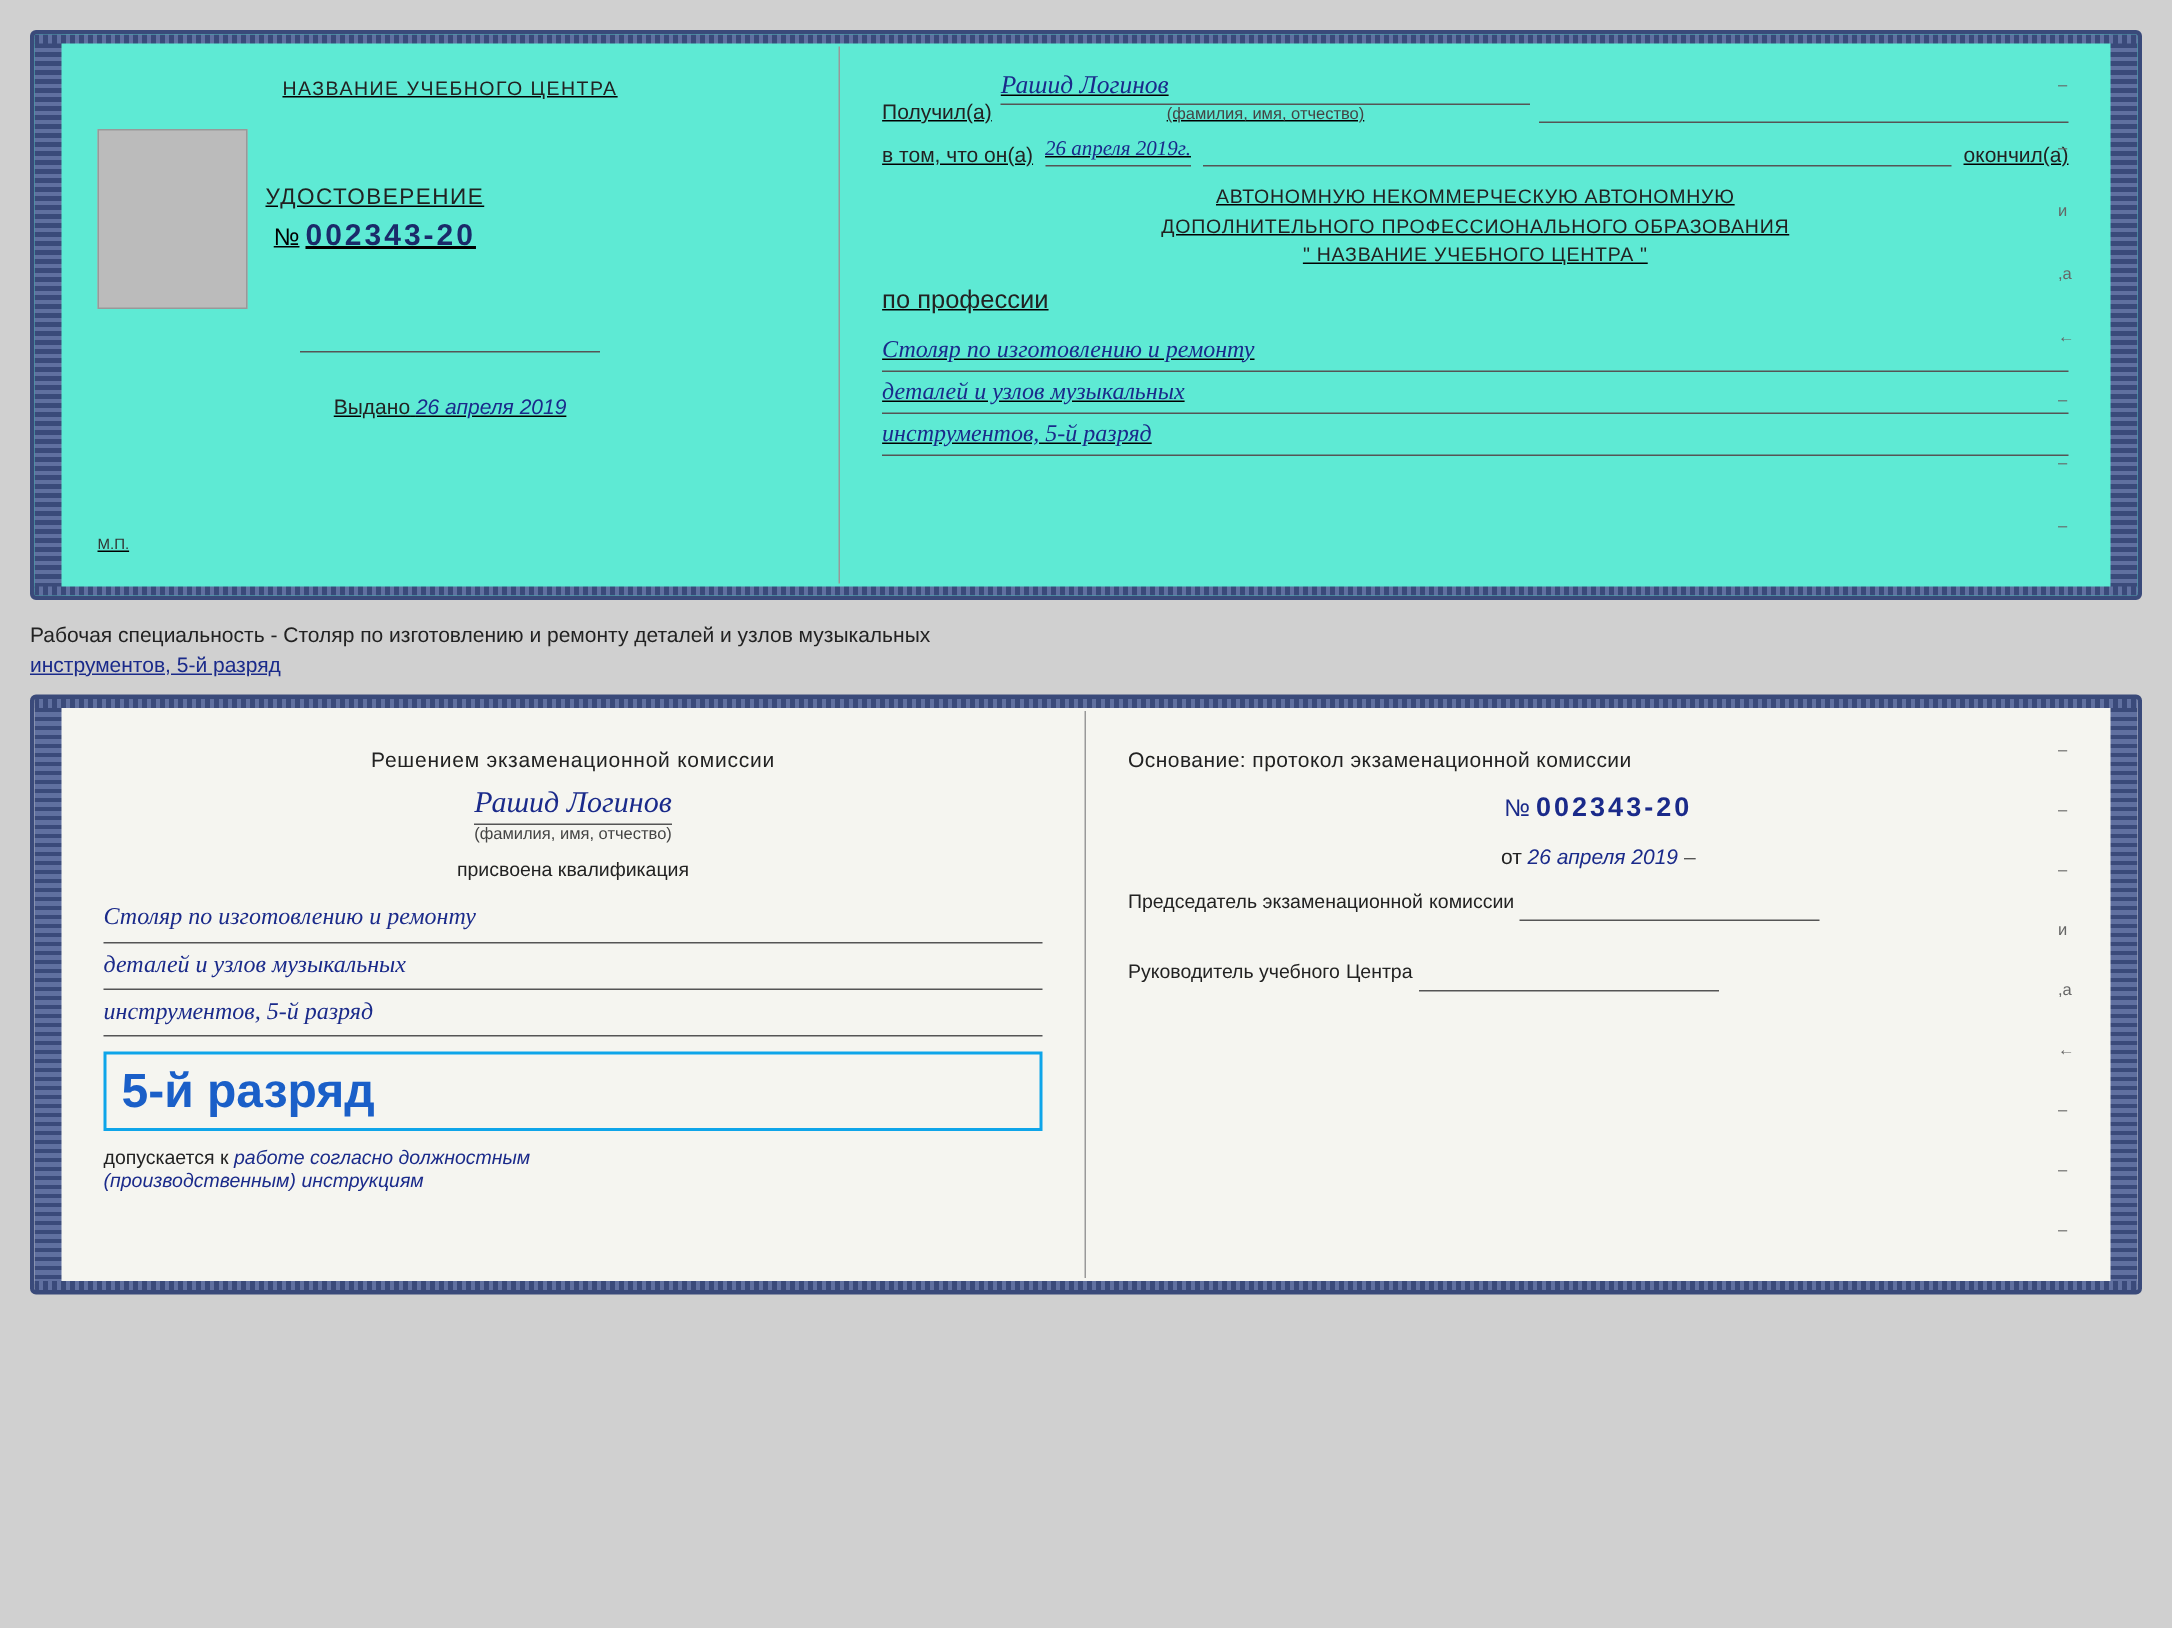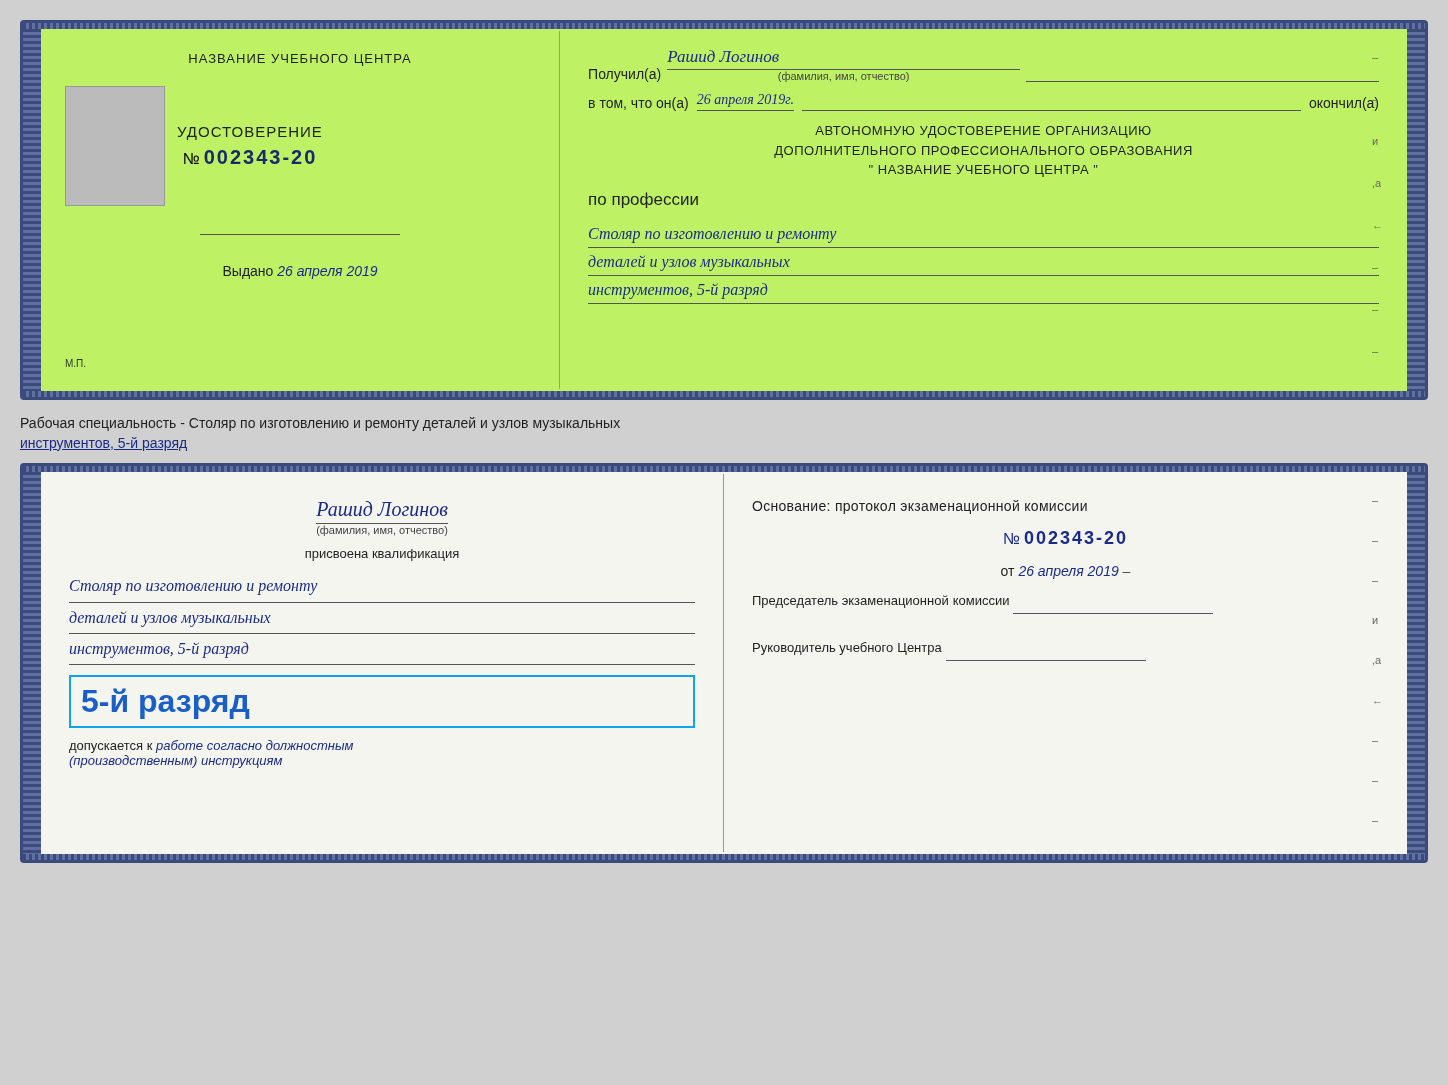--- a/index.html
+++ b/index.html
@@ -12,28 +12,29 @@
     }
 
     .page-wrapper {
       display: flex;
       flex-direction: column;
       gap: 8px;
     }
 
     
     .certificate-card {
-      background: #bef264;
+      background: #5eead4;
       border: 3px solid #3a4a7a;
       border-radius: 4px;
       display: flex;
       width: 100%;
       min-height: 380px;
       position: relative;
       overflow: hidden;
+      text-decoration: underline;
     }
 
     .certificate-card::before {
       content: '';
       position: absolute;
       top: 0; left: 0; right: 0;
       height: 6px;
       background: repeating-linear-gradient(90deg, #3a4a7a 0px, #3a4a7a 3px, #6070a0 3px, #6070a0 6px);
     }
 
@@ -440,21 +441,21 @@
         </div>
 
         <div class="vtom-row">
           <span>в том, что он(а)</span>
           <span class="vtom-date">26 апреля 2019г.</span>
           <div class="vtom-line"></div>
           <span>окончил(а)</span>
         </div>
 
         <div class="autonomous-block">
-          <div>АВТОНОМНУЮ УДОСТОВЕРЕНИЕ ОРГАНИЗАЦИЮ</div>
+          <div>АВТОНОМНУЮ НЕКОММЕРЧЕСКУЮ АВТОНОМНУЮ</div>
           <div>ДОПОЛНИТЕЛЬНОГО ПРОФЕССИОНАЛЬНОГО ОБРАЗОВАНИЯ</div>
           <div>"  НАЗВАНИЕ УЧЕБНОГО ЦЕНТРА  "</div>
         </div>
 
         <div class="po-professii">по профессии</div>
 
         <div>
           <div class="handwritten-profession">Столяр по изготовлению и ремонту</div>
           <div class="handwritten-profession">деталей и узлов музыкальных</div>
           <div class="handwritten-profession">инструментов, 5-й разряд</div>
@@ -468,20 +469,21 @@
   <div class="separator-text">
     <span>Рабочая специальность - Столяр по изготовлению и ремонту деталей и узлов музыкальных</span><br>
     <span class="underlined">инструментов, 5-й разряд</span>
   </div>
 
   <div class="bottom-card">
     <div class="left-side-texture"></div>
     <div class="bottom-card-content">
 
       <div class="bottom-left">
+        <div class="resheniem-title">Решением экзаменационной комиссии</div>
 
         <div style="display:flex; flex-direction:column; align-items:center;">
           <div class="bottom-name-handwritten">Рашид Логинов</div>
           <div class="fio-label-center">(фамилия, имя, отчество)</div>
         </div>
 
         <div class="prisvoyena">присвоена квалификация</div>
 
         <div>
           <div class="profession-handwritten">Столяр по изготовлению и ремонту</div>

